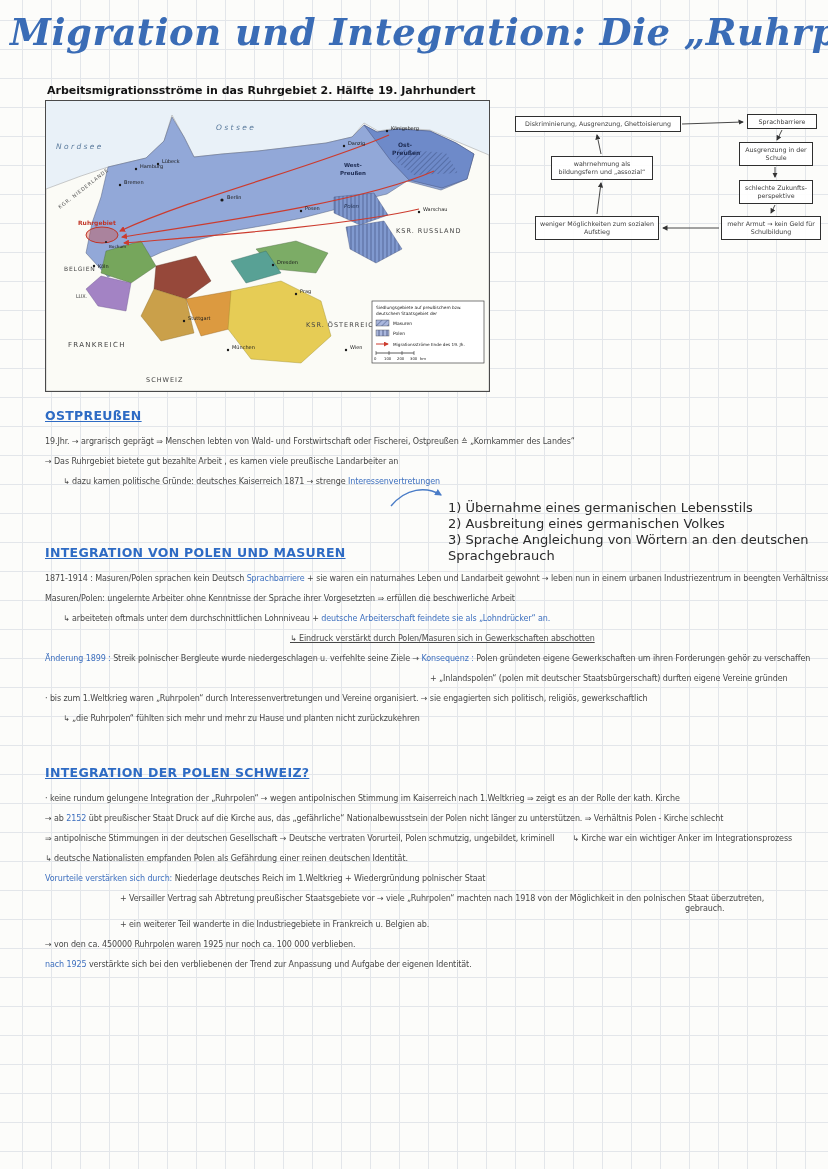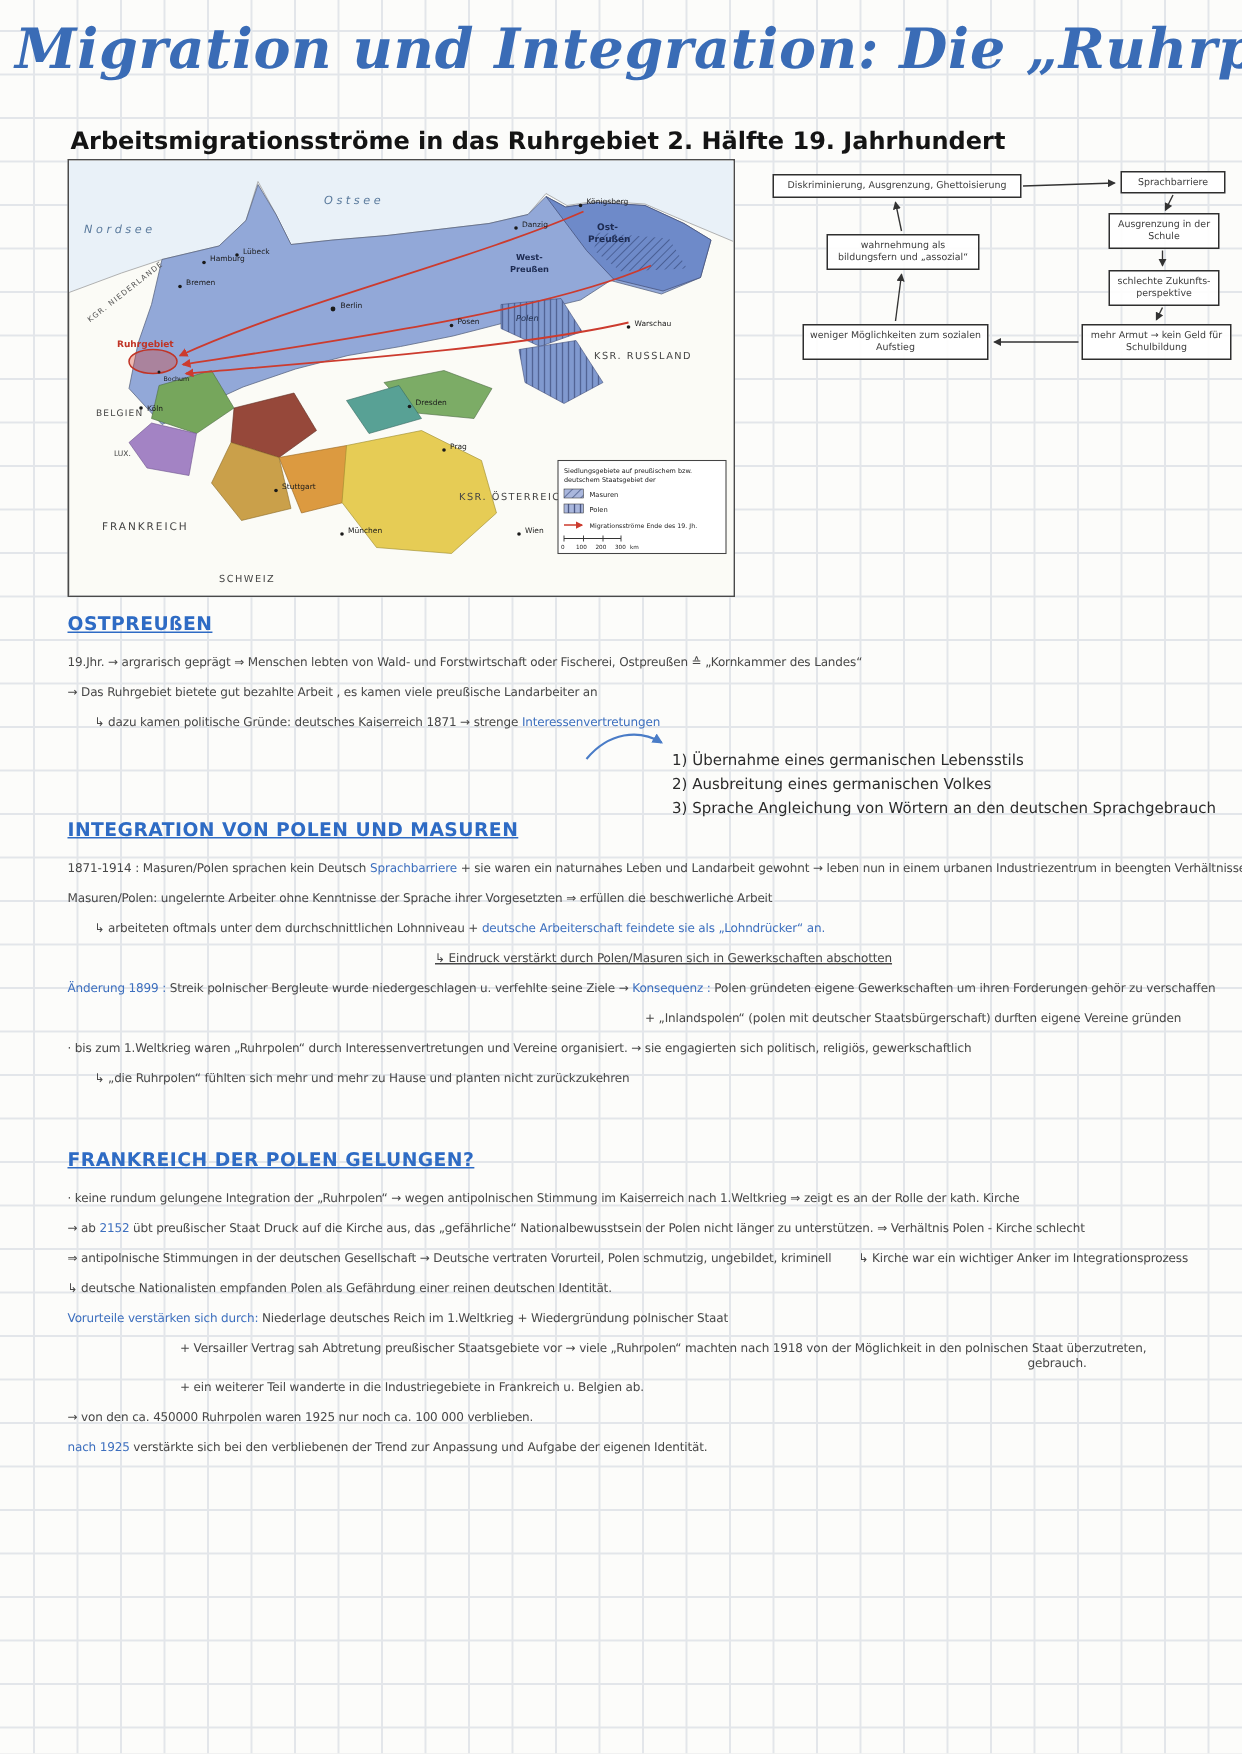--- a/index.html
+++ b/index.html
@@ -12,21 +12,21 @@
     background-size:29px 29px; background-position:-7px -9px;
     font-family:"DejaVu Sans", sans-serif; overflow:hidden;
   }
   .title {
     position:absolute; left:10px; top:10px; width:808px; text-align:center;
     font-family:"DejaVu Serif", serif; font-style:italic; font-weight:bold;
     font-size:37px; color:#3a6cb6; margin:0; letter-spacing:0.5px; white-space:nowrap;
   }
   
   .map-block { position:absolute; left:45px; top:84px; }
-  .map-title { font-size:16px; font-weight:bold; color:#141414; margin:0 0 3px 2px; }
+  .map-title { font-size:11px; font-weight:bold; color:#141414; margin:0 0 3px 2px; }
   svg.map { width:443px; height:290px; background:#fff; border:1px solid #4a4a4a; display:block; }
   
   .flowchart { position:absolute; left:505px; top:90px; width:320px; height:165px; }
   .fc-title { color:#2e6bc4; font-weight:bold; font-size:11.5px; text-decoration:underline; letter-spacing:.3px; white-space:nowrap; }
   .fc-box {
     position:absolute; border:1px solid #2f2f2f; background:rgba(255,255,255,.9);
     color:#3d3d3d; font-size:6.3px; line-height:7.6px; text-align:center;
     display:flex; align-items:center; justify-content:center; padding:2px 3px; box-sizing:border-box;
   }
   .fc-arrows { position:absolute; left:0; top:0; width:320px; height:165px; }
@@ -37,21 +37,21 @@
   .blue { color:#3d6fbe; }
   .blue-u { color:#3d6fbe; }
   .ind-s { margin-left:18px; }
   .ind-m { margin-left:245px;text-decoration:underline; }
   .ind-l { margin-left:385px; }
   .ind-g4 { }
   .ind-g67 { margin-left:75px; }
   .wrap-right { margin-left:640px; margin-bottom:6px; margin-top:-2px; }
   .tight { margin-bottom:2px; }
   .row3 .part-b { margin-left:18px; }
-  .glist { position:absolute; left:448px; top:500px; font-size:10px; line-height:16px; color:#2b2b2b; }
+  .glist { position:absolute; left:448px; top:500px; font-size:13px; line-height:16px; color:#2b2b2b; }
   .garrow { position:absolute; left:388px; top:484px; }
 </style>
 </head>
 <body>
 
 <div class="page">
 
   <h1 class="title">Migration und Integration: Die „Ruhrpolen“</h1>
 
   <div class="map-block">
@@ -224,21 +224,21 @@
     <div class="hand"><span>Masuren/Polen: ungelernte Arbeiter ohne Kenntnisse der Sprache ihrer Vorgesetzten ⇒ erfüllen die beschwerliche Arbeit</span></div>
     <div class="hand ind-s"><span>↳ arbeiteten oftmals unter dem durchschnittlichen Lohnniveau + </span><span class="blue">deutsche Arbeiterschaft feindete sie als „Lohndrücker“ an.</span></div>
     <div class="hand ind-m"><span>↳ Eindruck verstärkt durch Polen/Masuren sich in Gewerkschaften abschotten</span></div>
     <div class="hand"><span class="blue-u">Änderung 1899 :</span><span> Streik polnischer Bergleute wurde niedergeschlagen u. verfehlte seine Ziele → </span><span class="blue-u">Konsequenz :</span><span> Polen gründeten eigene Gewerkschaften um ihren Forderungen gehör zu verschaffen</span></div>
     <div class="hand ind-l"><span>+ „Inlandspolen“ (polen mit deutscher Staatsbürgerschaft) durften eigene Vereine gründen</span></div>
     <div class="hand"><span>· bis zum 1.Weltkrieg waren „Ruhrpolen“ durch Interessenvertretungen und Vereine organisiert. → sie engagierten sich politisch, religiös, gewerkschaftlich</span></div>
     <div class="hand ind-s"><span>↳ „die Ruhrpolen“ fühlten sich mehr und mehr zu Hause und planten nicht zurückzukehren</span></div>
   </div>
 
   <div class="section" style="top:765px;">
-    <div class="sec-head">FRANKREICH DER POLEN GELUNGEN?</div>
+    <div class="sec-head">INTEGRATION DER POLEN SCHWEIZ?</div>
     <div class="hand"><span>· keine rundum gelungene Integration der „Ruhrpolen“ → wegen antipolnischen Stimmung im Kaiserreich nach 1.Weltkrieg ⇒ zeigt es an der Rolle der kath. Kirche</span></div>
     <div class="hand"><span>→ ab </span><span class="blue">2152</span><span> übt preußischer Staat Druck auf die Kirche aus, das „gefährliche“ Nationalbewusstsein der Polen nicht länger zu unterstützen. ⇒ Verhältnis Polen - Kirche schlecht</span></div>
     <div class="hand row3"><span>⇒ antipolnische Stimmungen in der deutschen Gesellschaft → Deutsche vertraten Vorurteil, Polen schmutzig, ungebildet, kriminell</span><span class="part-b">↳ Kirche war ein wichtiger Anker im Integrationsprozess</span></div>
     <div class="hand ind-g4"><span>↳ deutsche Nationalisten empfanden Polen als Gefährdung einer reinen deutschen Identität.</span></div>
     <div class="hand"><span class="blue">Vorurteile verstärken sich durch:</span><span> Niederlage deutsches Reich im 1.Weltkrieg + Wiedergründung polnischer Staat</span></div>
     <div class="hand ind-g67 tight"><span>+ Versailler Vertrag sah Abtretung preußischer Staatsgebiete vor → viele „Ruhrpolen“ machten nach 1918 von der Möglichkeit in den polnischen Staat überzutreten,</span></div>
     <div class="hand wrap-right"><span>gebrauch.</span></div>
     <div class="hand ind-g67"><span>+ ein weiterer Teil wanderte in die Industriegebiete in Frankreich u. Belgien ab.</span></div>
     <div class="hand"><span>→ von den ca. 450000 Ruhrpolen waren 1925 nur noch ca. 100 000 verblieben.</span></div>
     <div class="hand"><span class="blue">nach 1925</span><span> verstärkte sich bei den verbliebenen der Trend zur Anpassung und Aufgabe der eigenen Identität.</span></div>

